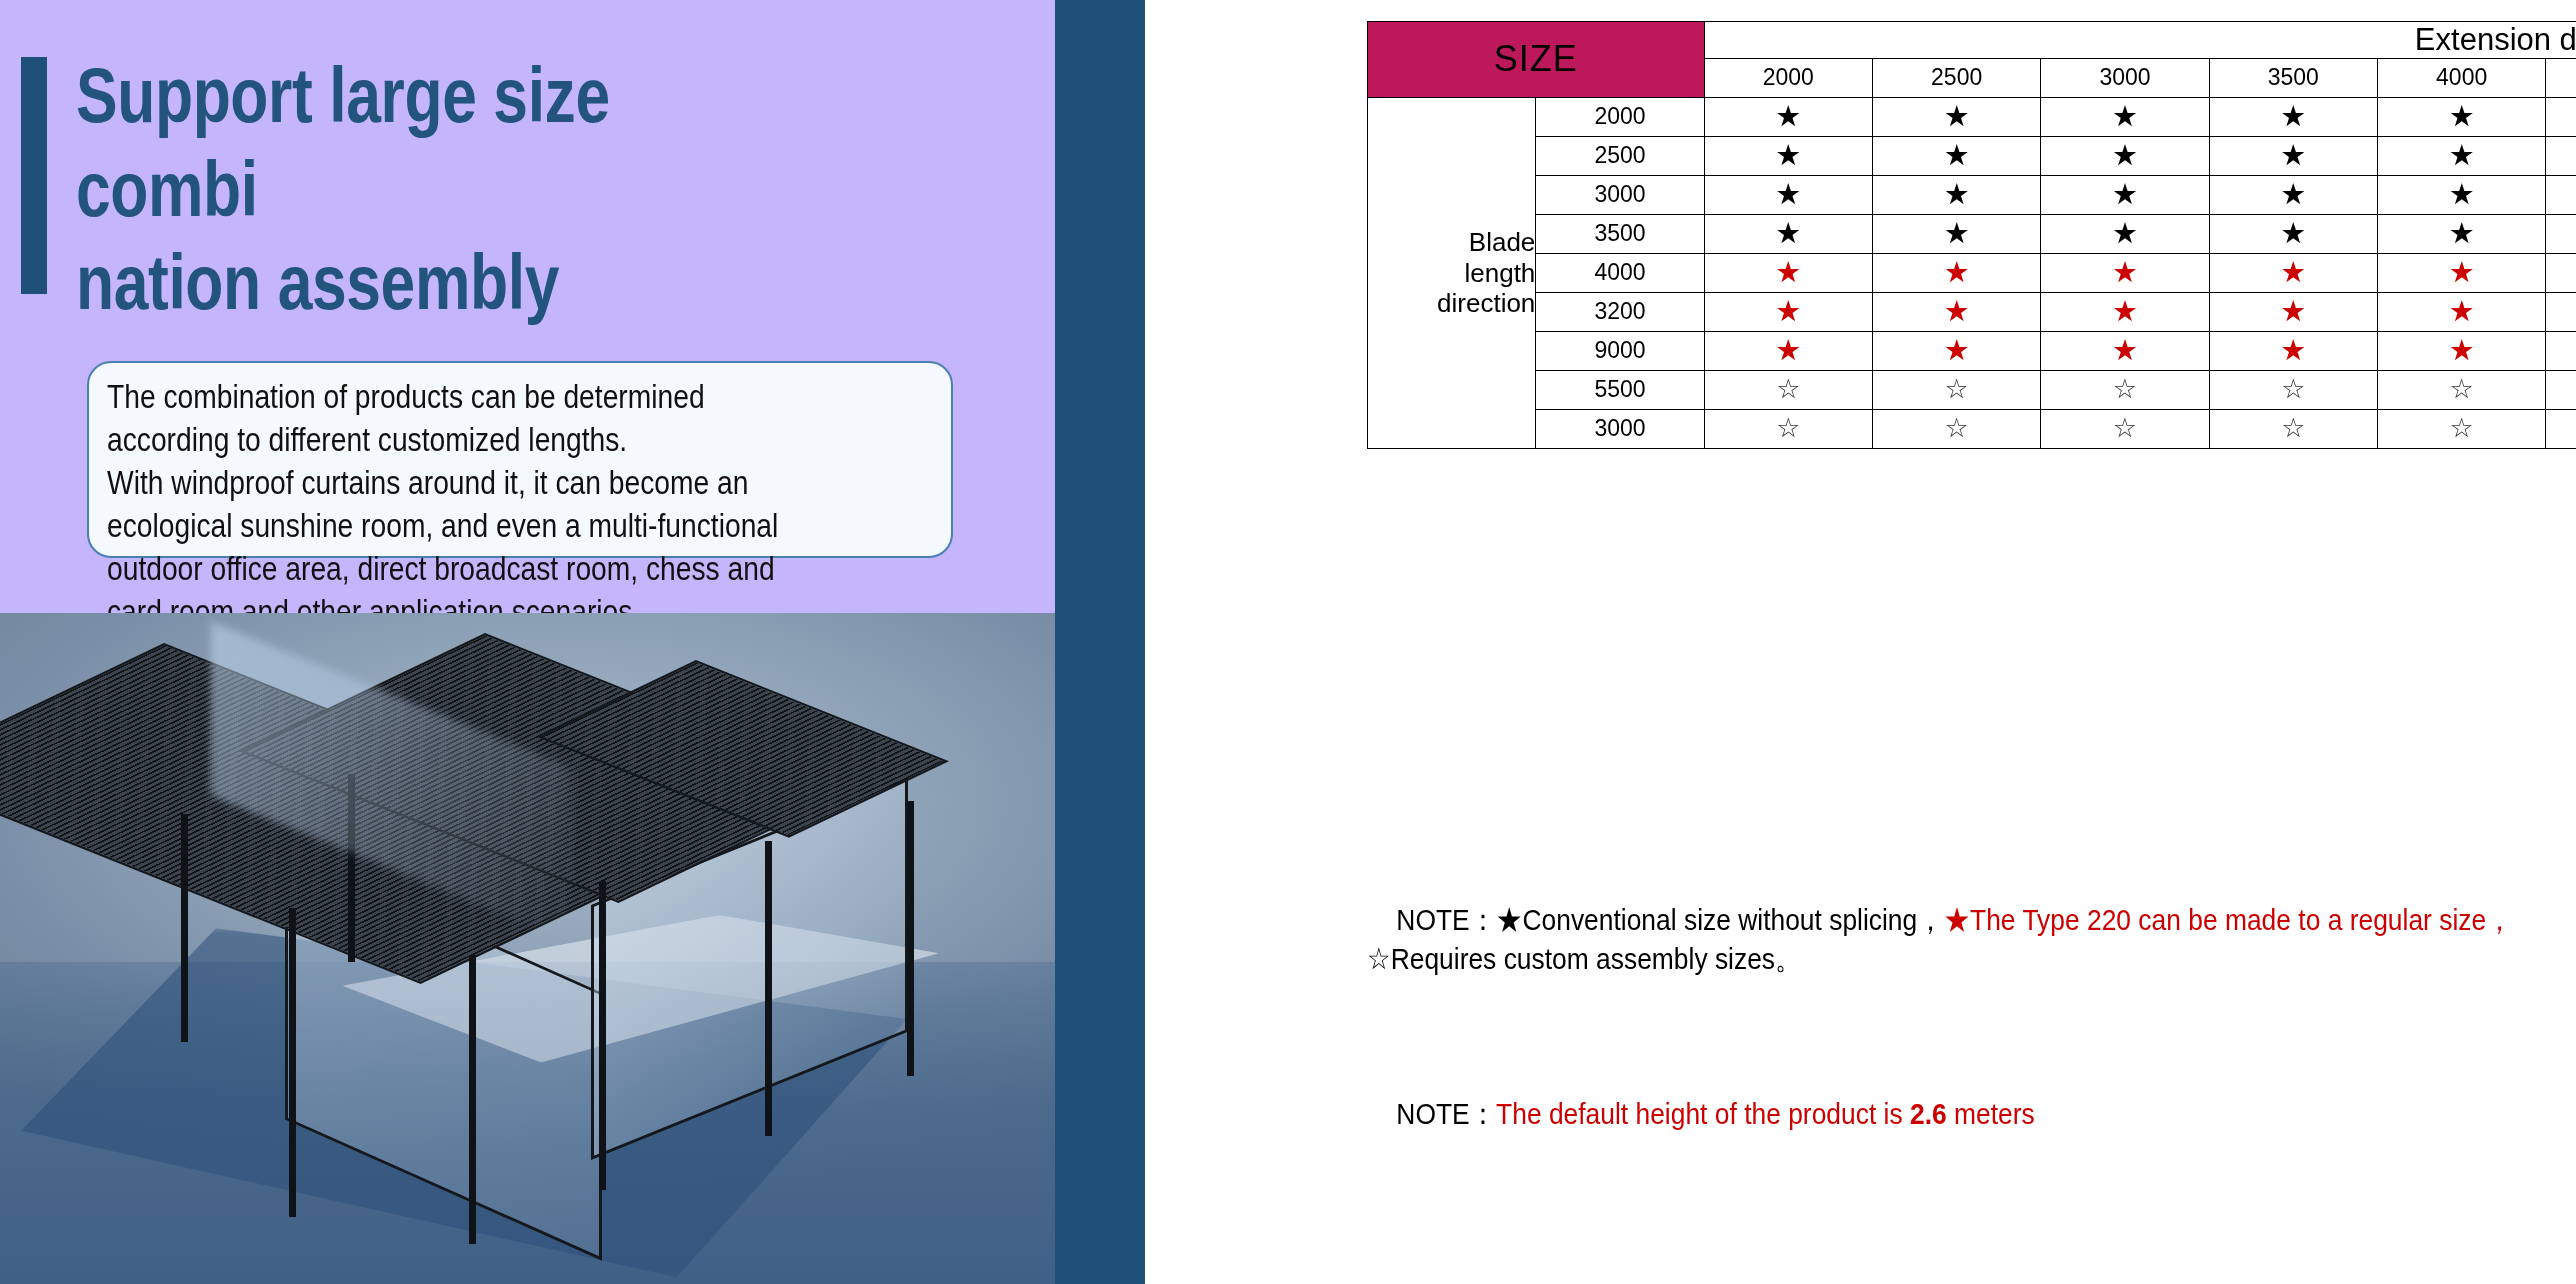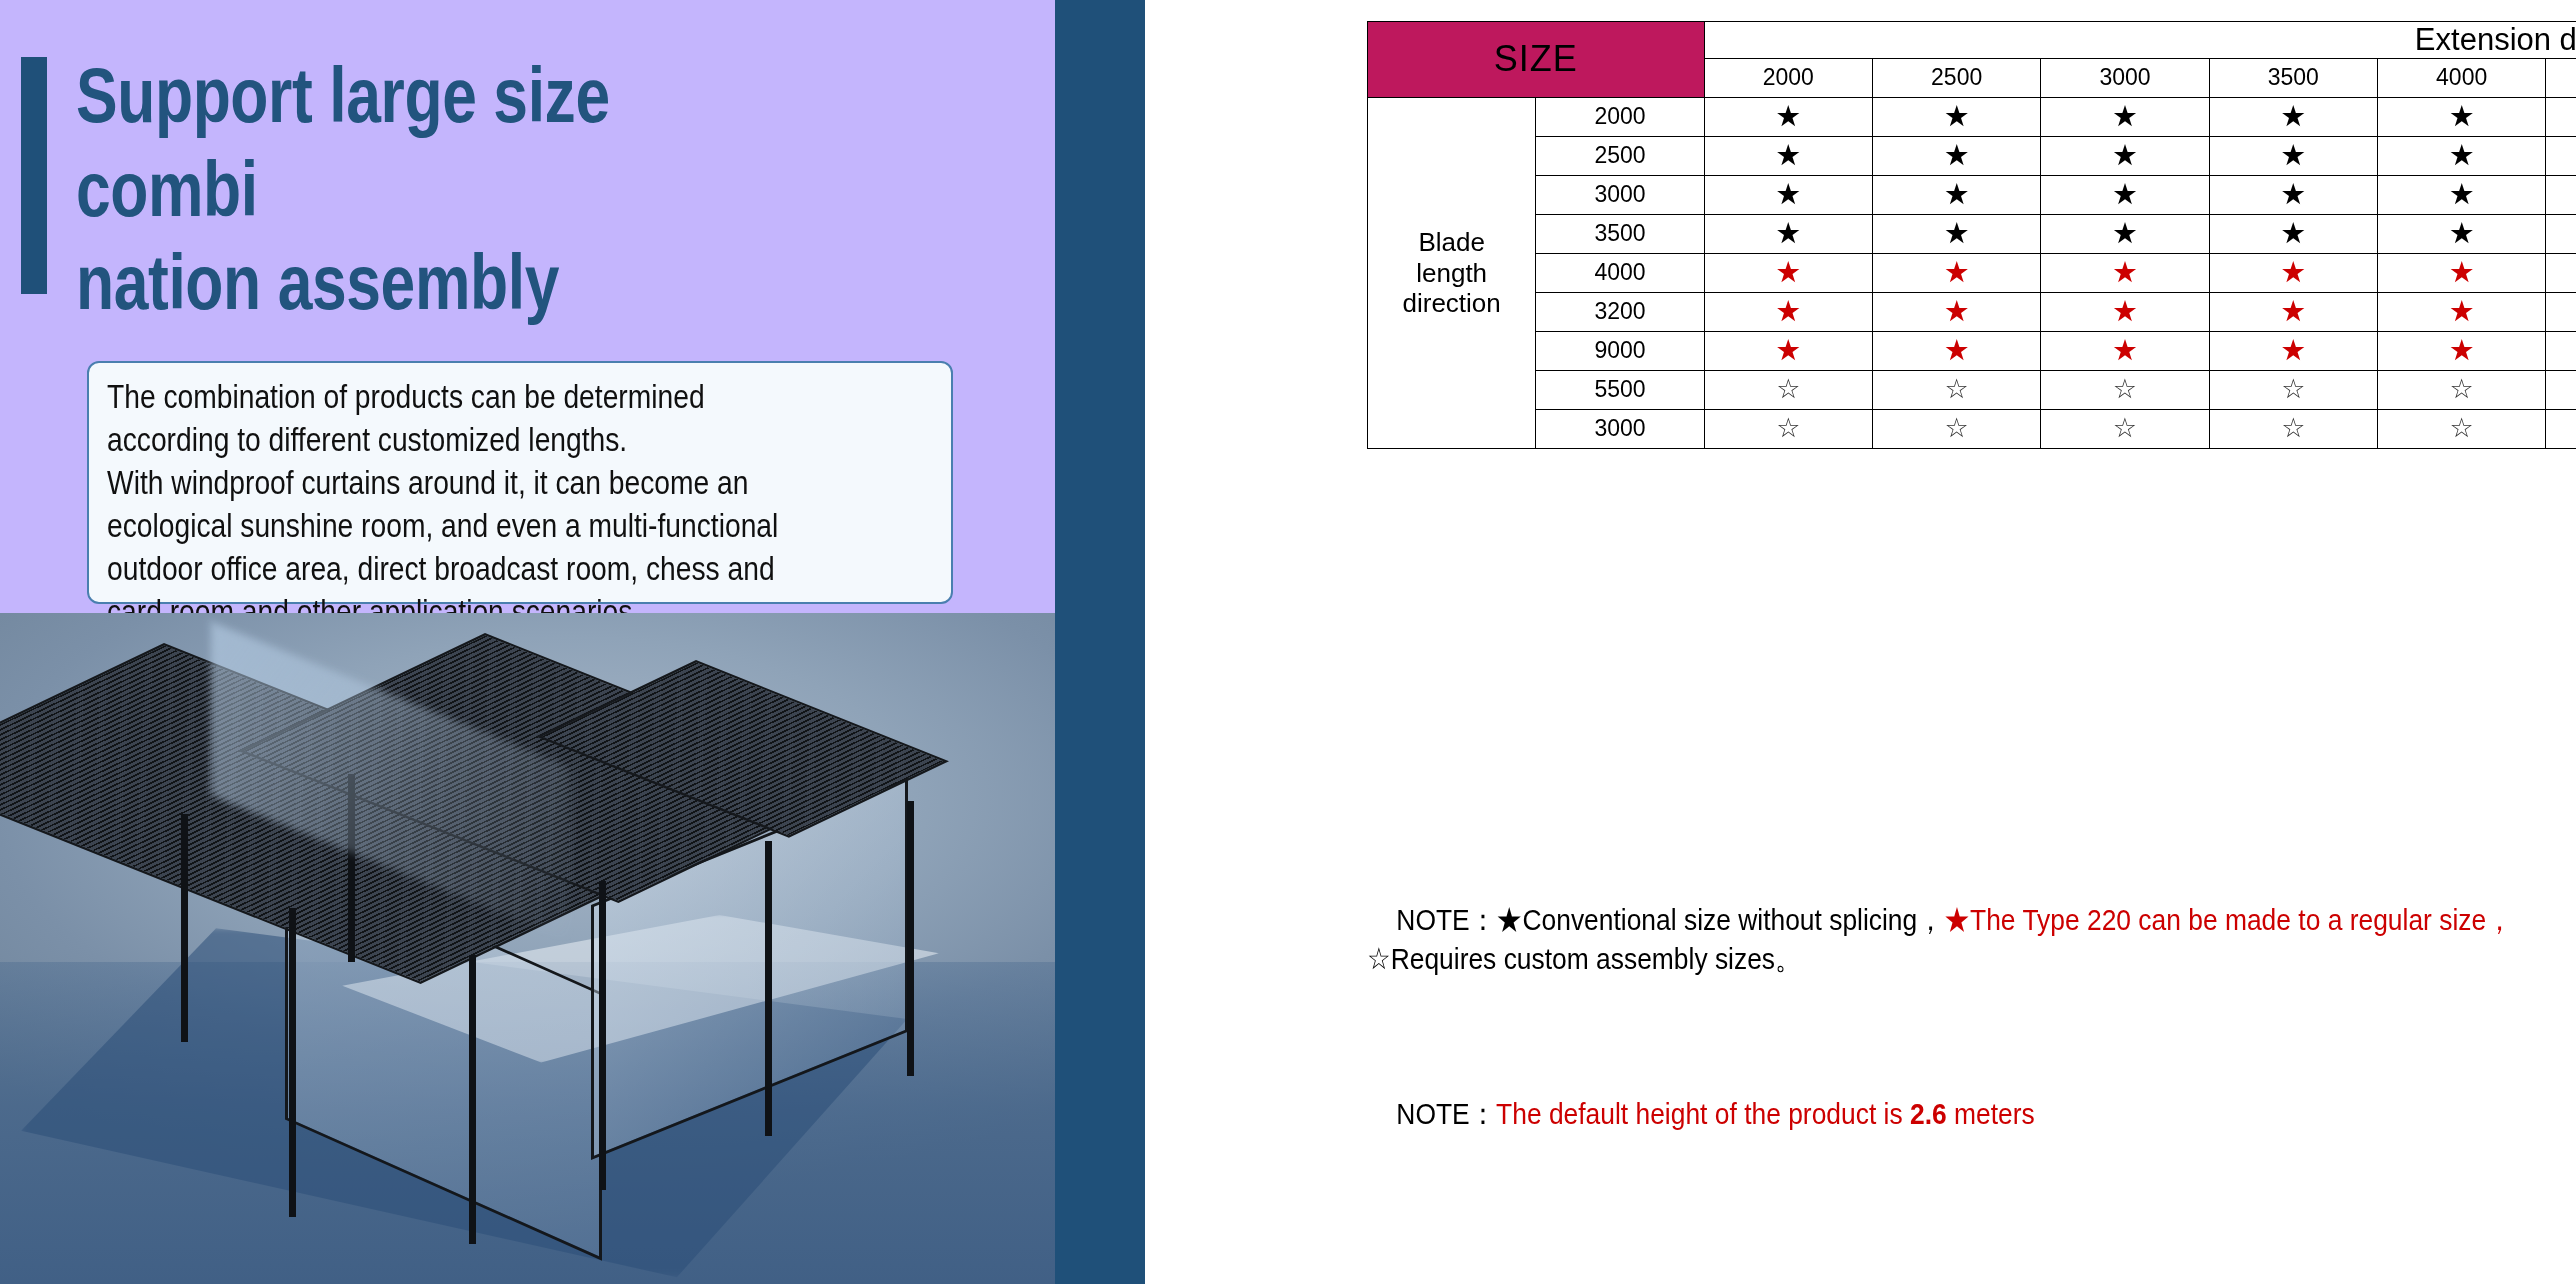--- a/index.html
+++ b/index.html
@@ -17,22 +17,22 @@
   #page-title{
     position:absolute;left:76px;top:49px;width:907px;
     color:#22547E;font-size:78px;font-weight:bold;line-height:1.20;
     font-family:"Liberation Sans Narrow","Liberation Sans",sans-serif;
     transform:scaleX(0.80);transform-origin:left top;letter-spacing:-0.5px;
     white-space:pre-line;
   }
 
   
   #callout-box{
-    position:absolute;left:87px;top:361px;width:866px;height:243px;
-    background:#F4F9FD;border:2.1px solid #4A7FAF;border-radius:12px;box-sizing:border-box;padding-left:8px;
+    position:absolute;left:87px;top:361px;width:866px;height:197px;
+    background:#F4F9FD;border:2.1px solid #4A7FAF;border-radius:24px;box-sizing:border-box;padding-left:8px;
   }
   #callout-text{
     position:absolute;left:17.5px;top:13.4px;width:845px;
     color:#101010;font-size:33px;line-height:1.30;
     font-family:"Liberation Sans Narrow","Liberation Sans",sans-serif;
     transform:scaleX(0.855);transform-origin:left top;white-space:pre-line;
   }
 
   
   #product-image{
@@ -188,21 +188,21 @@
           <td class="colnum">2000</td>
           <td class="colnum">2500</td>
           <td class="colnum">3000</td>
           <td class="colnum">3500</td>
           <td class="colnum">4000</td>
           <td class="colnum">4500</td>
         </tr>
     </thead>
     <tbody id="table-body">
         <tr>
-          <td class="rowgroup-label" rowspan="9" style="white-space: pre-line;">Blade
+          <td class="rowgroup-label" rowspan="9" style="white-space: pre-line; text-align: right;">Blade
 length
 direction</td>
           <td class="rownum">2000</td>
           <td class="star-cell"><span class="star black">★</span></td>
           <td class="star-cell"><span class="star black">★</span></td>
           <td class="star-cell"><span class="star black">★</span></td>
           <td class="star-cell"><span class="star black">★</span></td>
           <td class="star-cell"><span class="star black">★</span></td>
           <td class="star-cell"></td>
         </tr>

